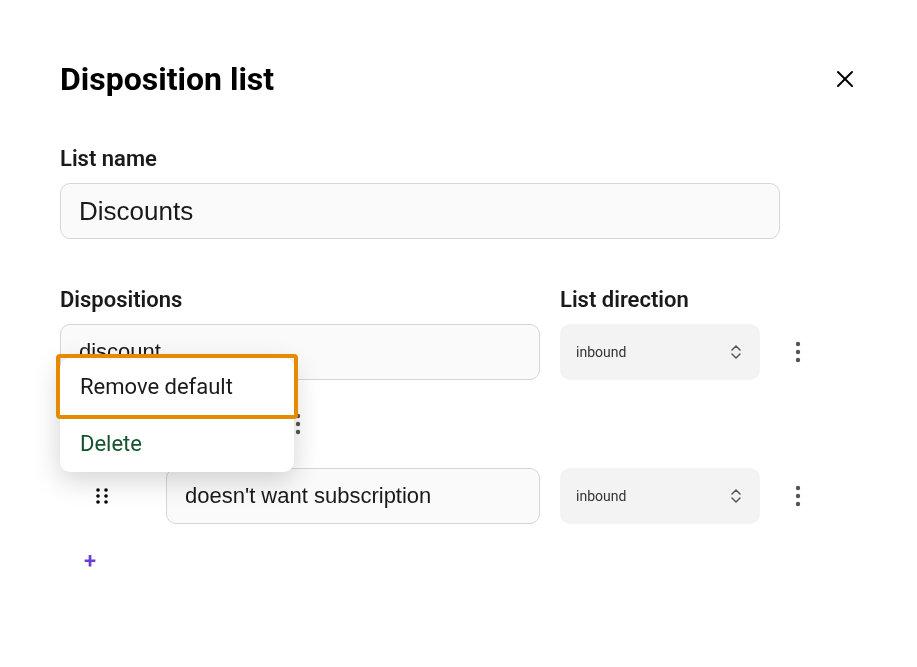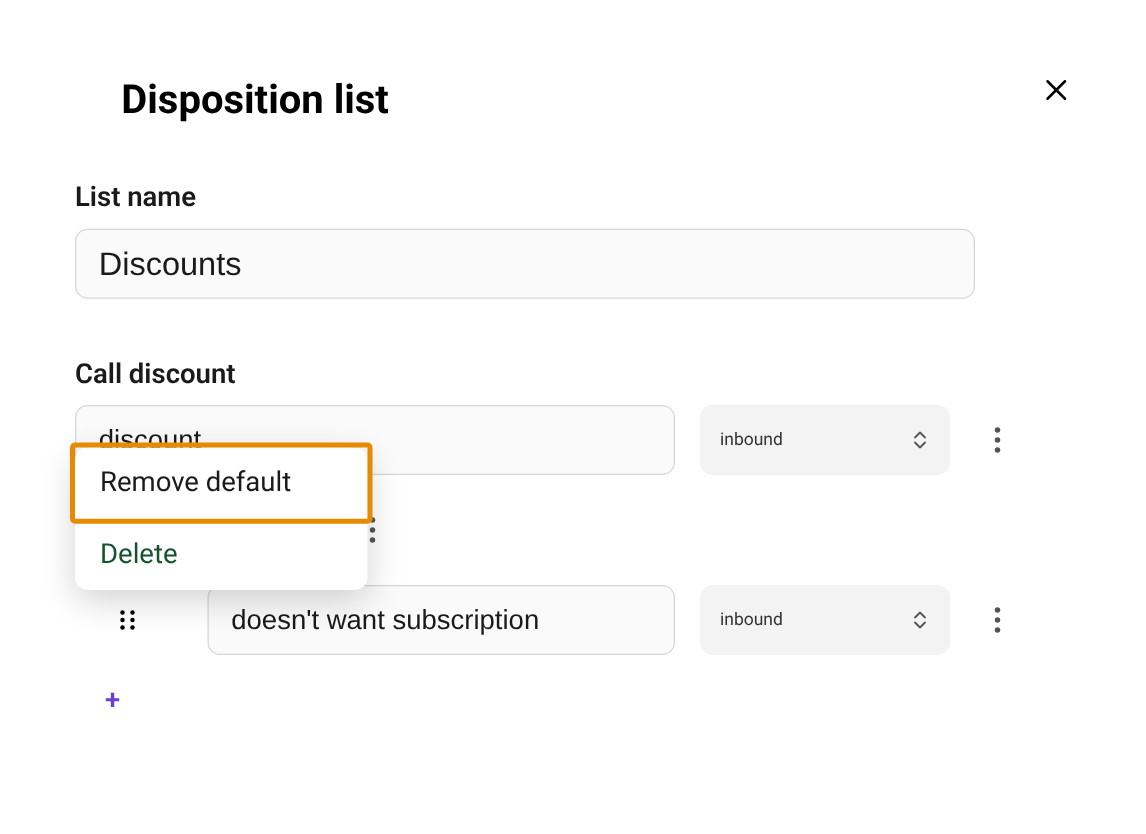--- a/index.html
+++ b/index.html
@@ -10,22 +10,22 @@
     body {
       font-family: -apple-system, BlinkMacSystemFont, "Segoe UI", Roboto, Helvetica, Arial, sans-serif;
       background: #fff;
       color: #1a1a1a;
       padding: 60px;
       width: 917px;
     }
     .header-row {
       display: flex;
       justify-content: space-between;
+      align-items: center;
       margin-bottom: 48px;
-      margin-left: 37px;
     }
     .page-title {
       font-size: 32px;
       font-weight: 700;
       color: #000;
     }
     .close-icon {
       width: 24px;
       height: 24px;
       cursor: pointer;
@@ -226,21 +226,22 @@
     </svg>
   </div>
 </div>
 
 <div>
   <div class="field-label">List name</div>
   <input type="text" class="text-input" value="Discounts" style="">
 </div>
 
 <div class="headers-row">
-  <div class="call-col">Call discount</div>
+  <div class="dispositions-col">Dispositions</div>
+  <div class="call-col">List direction</div>
   <div class="actions-col"></div>
 </div>
 
 <div class="rows-container">
 
   <div class="item-row">
     <div class="dispositions-col" style="display:flex; align-items:flex-start; gap:12px;">
       <div class="disposition-input-wrap">
         <input type="text" class="disposition-input" value="discount" style="">
       </div>

